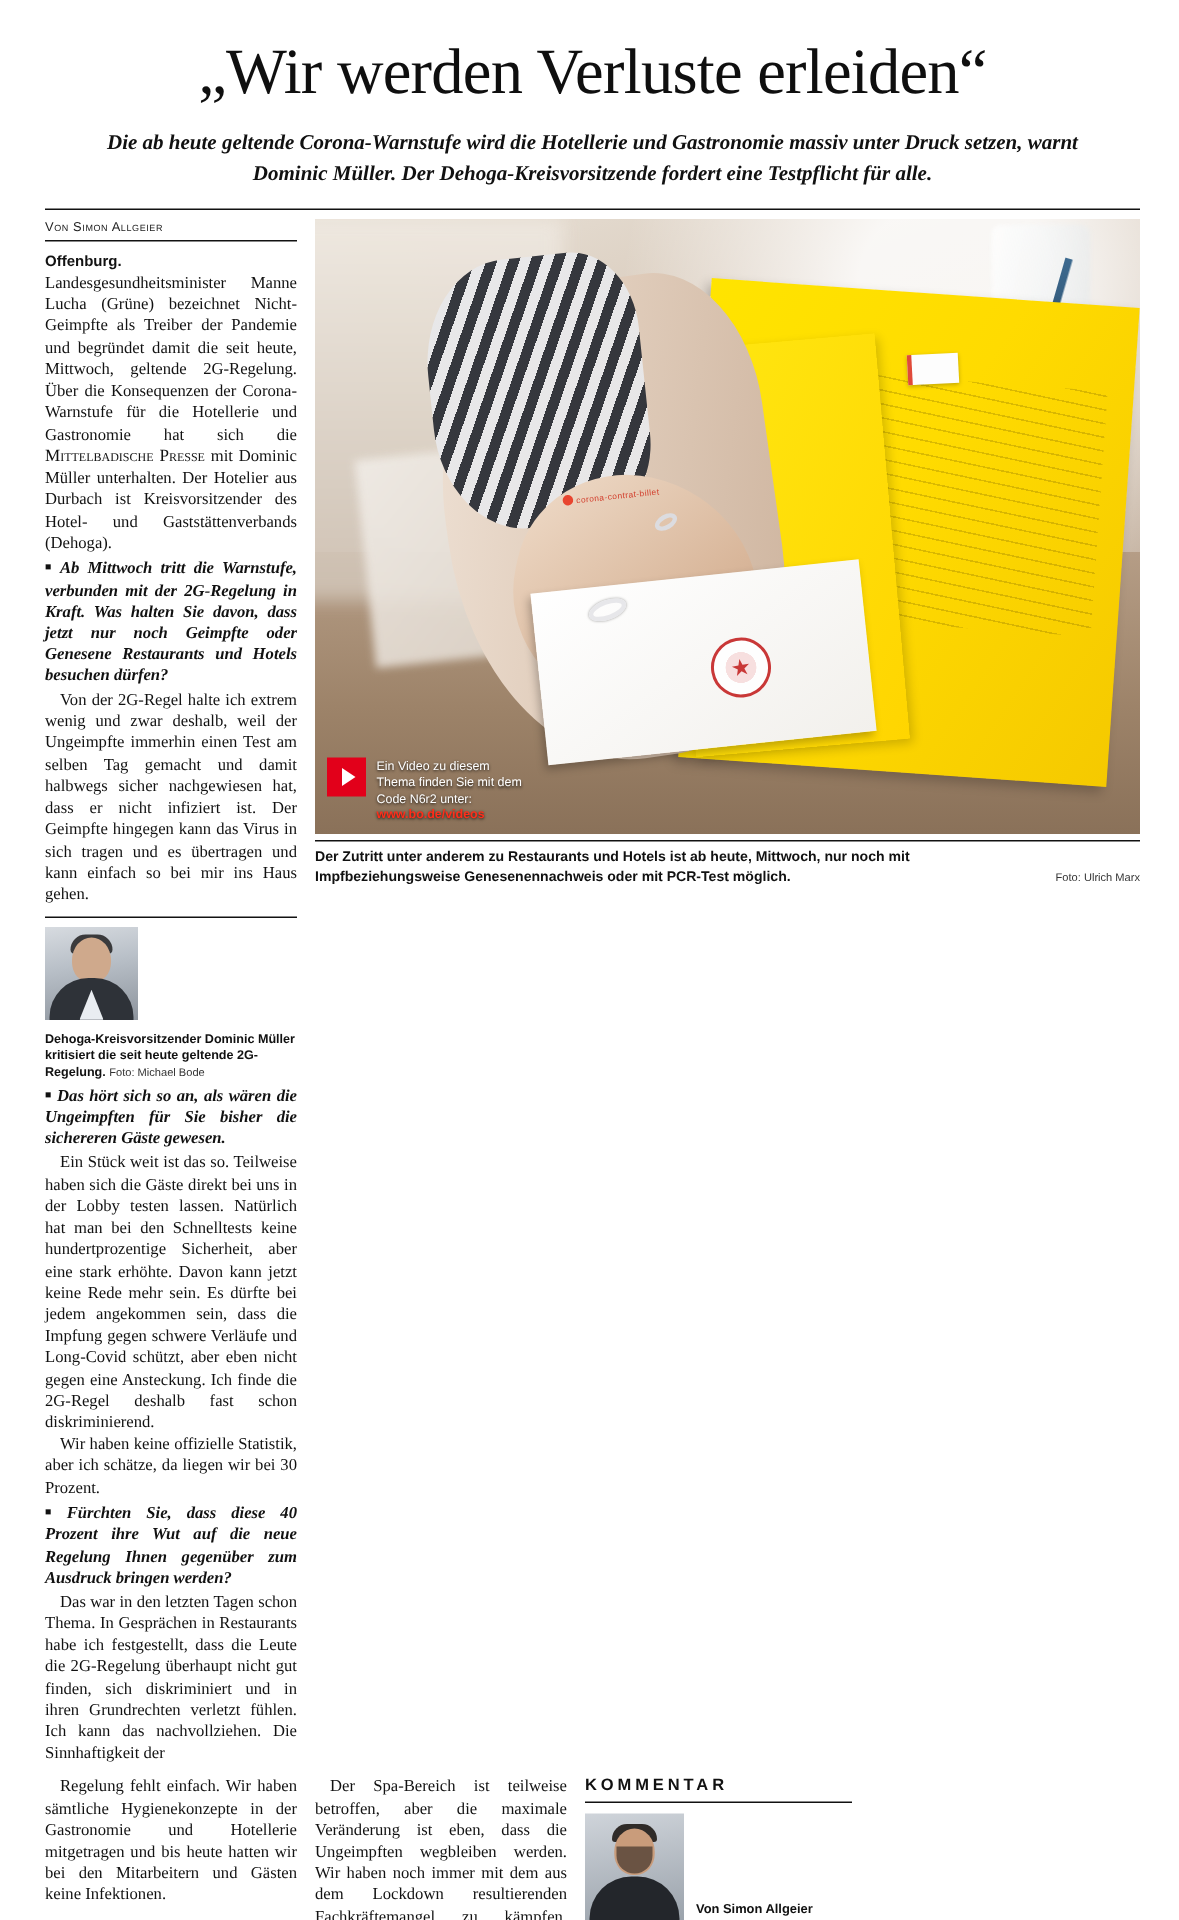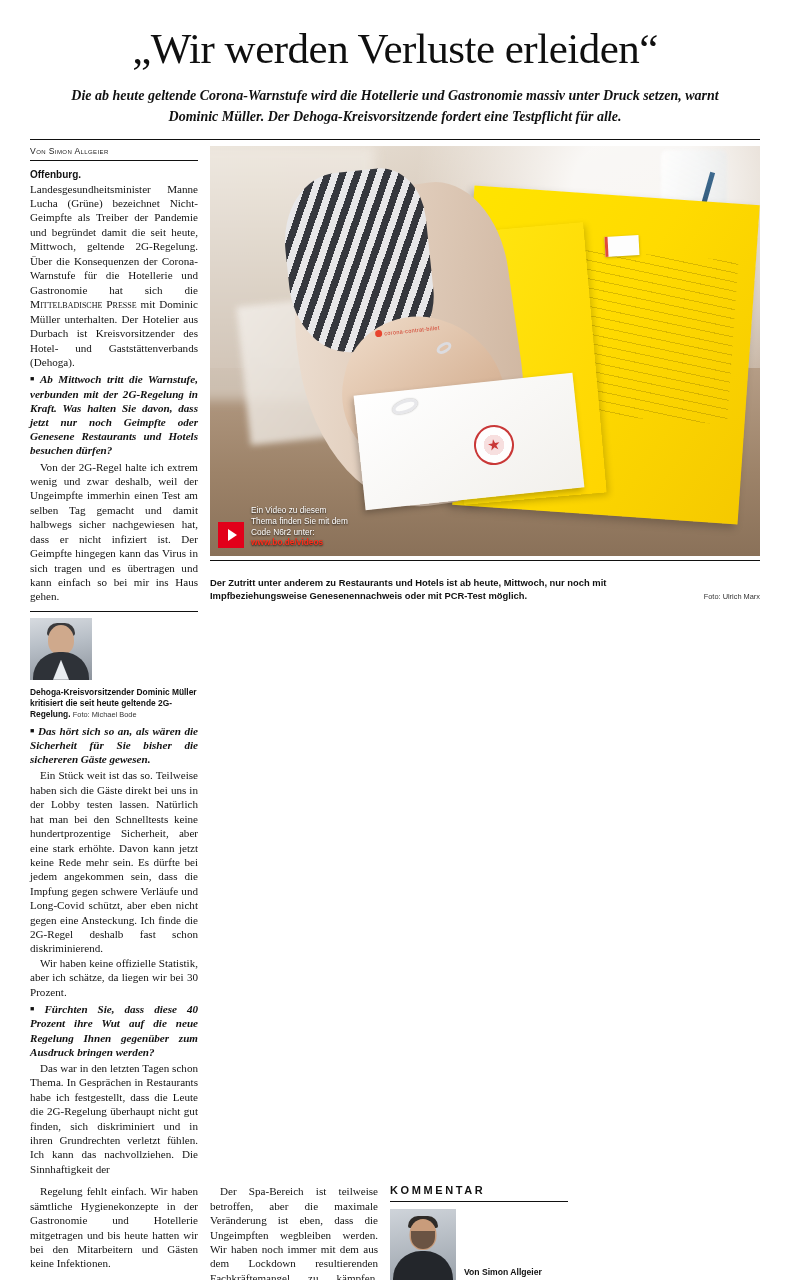--- a/index.html
+++ b/index.html
@@ -234,21 +234,21 @@
     transform: rotate(16deg);
     filter: blur(.4px);
   }
 
   
   .video-badge {
     position: absolute;
     left: 8px;
     bottom: 8px;
     display: flex;
-    align-items: flex-end;
+    align-items: flex-start;
     gap: 7px;
     background: rgba(255,255,255,0.0);
   }
   .play-btn {
     width: 26px; height: 26px;
     background: #e2001a;
     display: flex; align-items: center; justify-content: center;
     flex: 0 0 26px;
   }
   .play-btn .tri {
@@ -265,21 +265,21 @@
     color: #fff;
     text-shadow: 0 1px 2px rgba(0,0,0,.85);
   }
   .video-text .url { color: #ff2d1a; font-weight: bold; text-shadow: 0 1px 2px rgba(0,0,0,.8); }
 
   .caption-row {
     display: flex;
     align-items: flex-start;
     gap: 8px;
     border-top: 1px solid #111;
-    padding-top: 16px;
+    padding-top: 4px;
     margin-top: 4px;
   }
   .caption {
     font-family: "Liberation Sans", sans-serif;
     font-weight: bold;
     font-size: 9.4px;
     line-height: 1.32;
     flex: 1 1 auto;
     color: #111;
   }
@@ -425,21 +425,21 @@
             <div class="head"></div>
             <div class="body"></div>
             <div class="shirt"></div>
         </div>
         <div class="portrait-cap">
           <span>Dehoga-Kreisvorsitzender Dominic Müller kritisiert die seit heute geltende 2G-Regelung.</span>
           <span class="credit-s">Foto: Michael Bode</span>
         </div>
       </div>
 
-      <p class="q">Das hört sich so an, als wären die Sicherheit für Sie bisher die sichereren Gäste gewesen.</p>
+      <p class="q">Das hört sich so an, als wären die Ungeimpften für Sie bisher die sichereren Gäste gewesen.</p>
       <p class="body">Ein Stück weit ist das so. Teilweise haben sich die Gäste direkt bei uns in der Lobby testen lassen. Natürlich hat man bei den Schnelltests keine hundertprozentige Sicherheit, aber eine stark erhöhte. Davon kann jetzt keine Rede mehr sein. Es dürfte bei jedem angekommen sein, dass die Impfung gegen schwere Verläufe und Long-Covid schützt, aber eben nicht gegen eine Ansteckung. Ich finde die 2G-Regel deshalb fast schon diskriminierend.</p>
       <p class="body">Wir haben keine offizielle Statistik, aber ich schätze, da liegen wir bei 30 Prozent.</p>
       <p class="q">Fürchten Sie, dass diese 40 Prozent ihre Wut auf die neue Regelung Ihnen gegenüber zum Ausdruck bringen werden?</p>
       <p class="body">Das war in den letzten Tagen schon Thema. In Gesprächen in Restaurants habe ich festgestellt, dass die Leute die 2G-Regelung überhaupt nicht gut finden, sich diskriminiert und in ihren Grundrechten verletzt fühlen. Ich kann das nachvollziehen. Die Sinnhaftigkeit der</p>
     </div>
 
     <div class="photo-wrap">
       <div class="photo">
         <div class="ph-bg"></div>
         <div class="ph-glass"></div>

